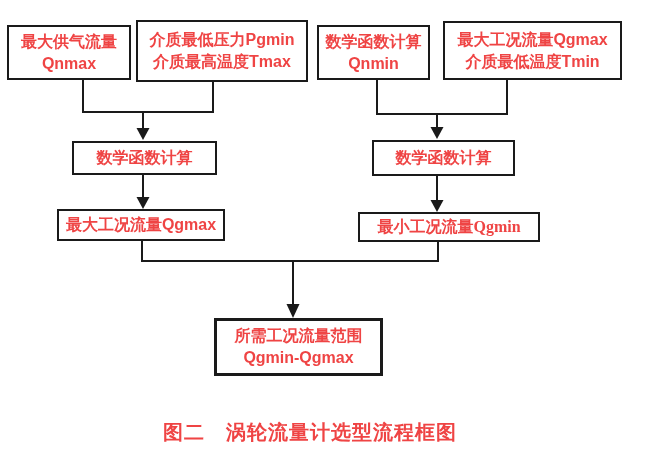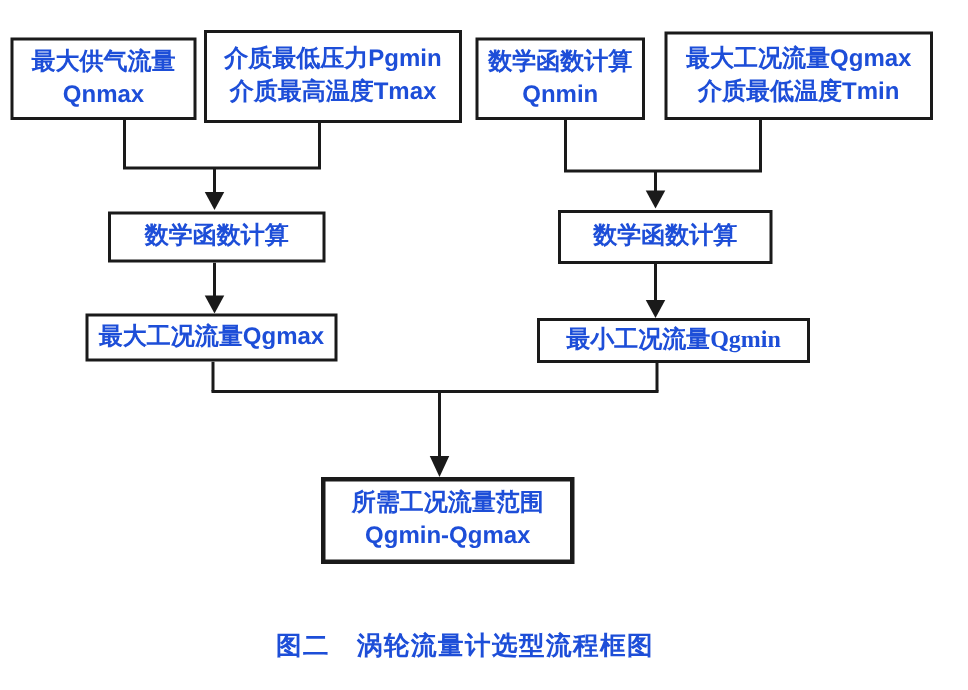--- a/index.html
+++ b/index.html
@@ -6,21 +6,21 @@
     margin: 0;
     padding: 0;
     background: #ffffff;
   }
   .page {
     position: relative;
     width: 645px;
     height: 460px;
     background: #ffffff;
     font-family: "Liberation Sans", "DejaVu Sans", sans-serif;
-    color: #1d4ed8;
+    color: #ef4444;
     overflow: hidden;
   }
   .connectors {
     position: absolute;
     left: 0;
     top: 0;
     width: 645px;
     height: 460px;
     pointer-events: none;
   }
@@ -48,21 +48,21 @@
   .b-qgmax      { left: 57px;  top: 209px; width: 168px; height: 32px; align-items: center; }
   .b-qgmin      { left: 358px; top: 212px; width: 182px; height: 30px; font-family: Liberation Serif, serif; }
   .b-result     { left: 214px; top: 318px; width: 169px; height: 58px; border-width: 3px; }
   .caption {
     position: absolute;
     left: 310px;
     top: 419px;
     transform: translateX(-50%);
     white-space: nowrap;
     font-weight: bold;
-    font-size: 17px;
+    font-size: 20px;
     letter-spacing: 1px;
   }
 </style>
 </head>
 <body>
 
 <div class="page">
 
   <svg class="connectors" viewBox="0 0 645 460" xmlns="http://www.w3.org/2000/svg">
 

